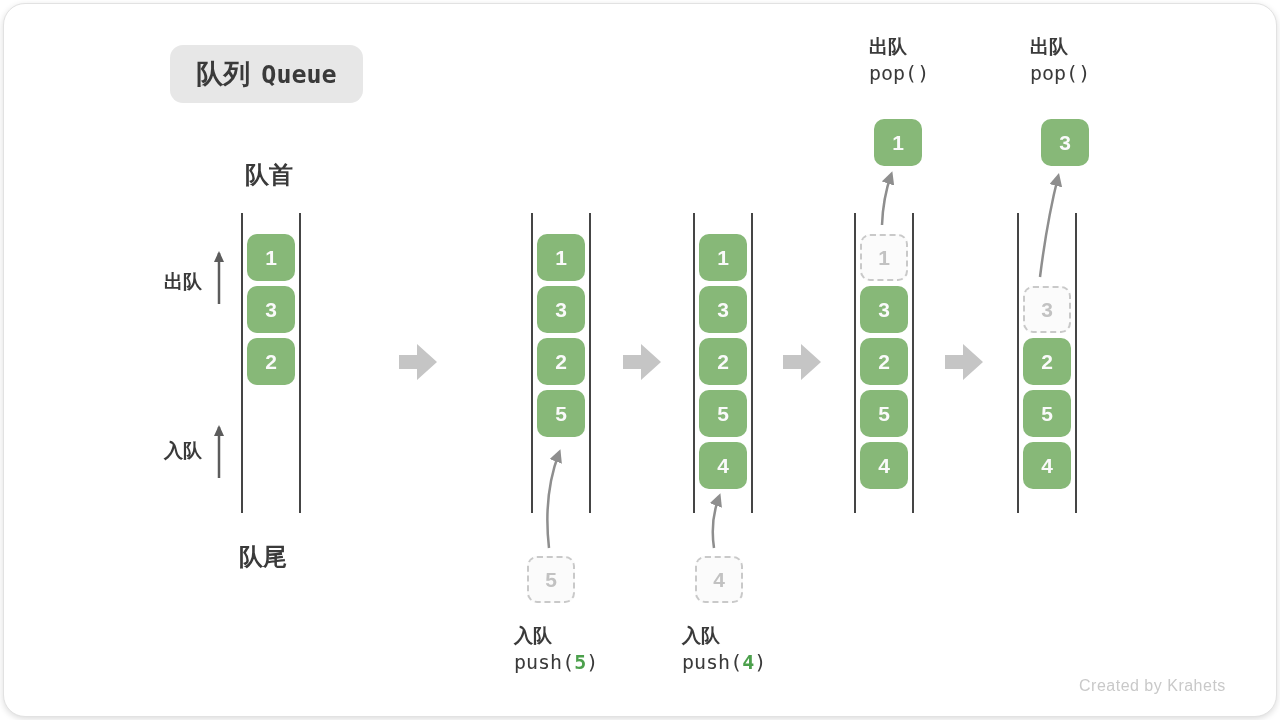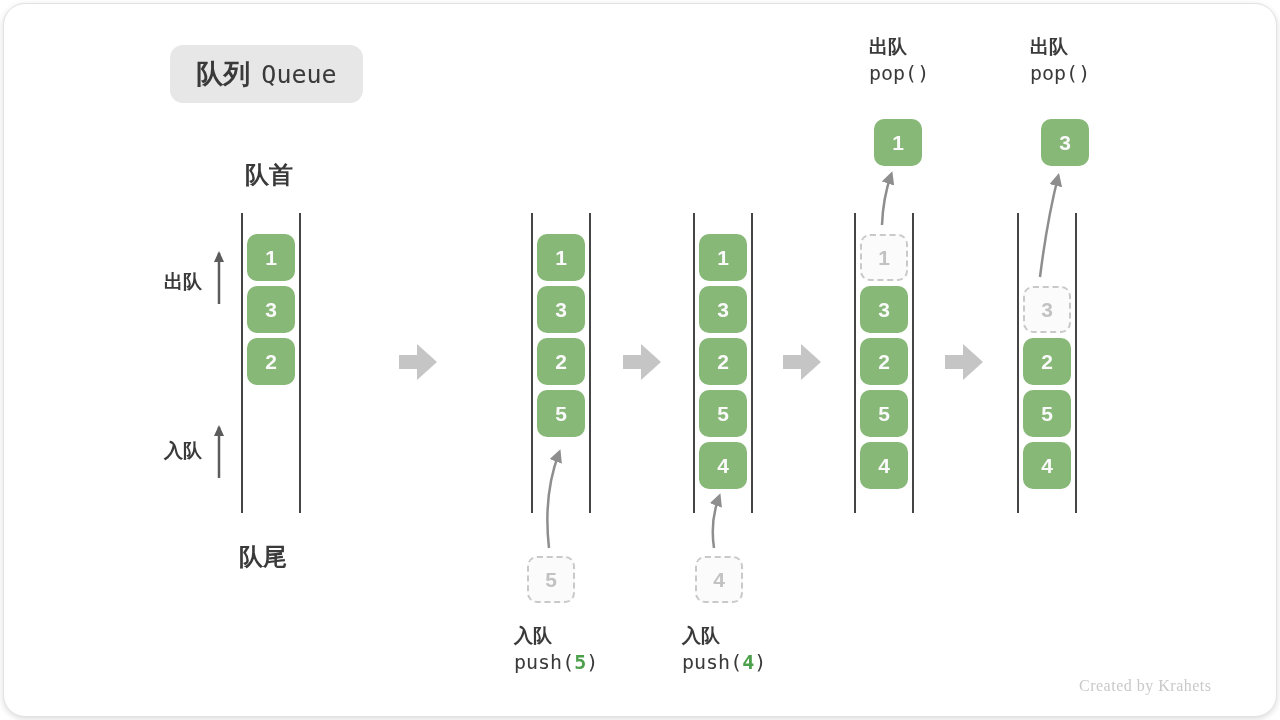--- a/index.html
+++ b/index.html
@@ -19,21 +19,21 @@
   }
   .layer { position: absolute; left: 0; top: 0; }
 
   .title-badge {
     position: absolute; left: 166px; top: 41px;
     width: 193px; height: 58px;
     background: #e7e7e7; border-radius: 13px;
     display: flex; align-items: center; justify-content: center; gap: 11px;
   }
   .title-zh { font-size: 27px; font-weight: 700; color: #3a3a3a; }
-  .title-en { font-size: 25px; color: #3a3a3a; font-family: "DejaVu Sans Mono", monospace; }
+  .title-en { font-size: 25px; color: #3a3a3a; font-family: "DejaVu Sans Mono", monospace; font-weight: bold; }
 
   .lbl { position: absolute; color: #3a3a3a; font-weight: 700; font-size: 24px; }
   .lbl-front { left: 235px; top: 155px; width: 60px; text-align: center; }
   .lbl-rear  { left: 235px; top: 537px; width: 60px; text-align: left; }
   .lbl-side  { left: 146px; width: 52px; text-align: right; font-size: 19px; }
   .lbl-deq   { top: 265px; }
   .lbl-enq   { top: 434px; }
 
   .col {
     position: absolute; top: 209px;
@@ -60,21 +60,21 @@
   .op-label { position: absolute; }
   .op-zh { font-size: 19px; font-weight: 700; color: #3a3a3a; line-height: 26px; }
   .op-code {
     font-family: "DejaVu Sans Mono", monospace;
     font-size: 20px; color: #3a3a3a; line-height: 26px; 
   }
   .op-code .arg { color: #4ca04c; font-weight: 700; }
 
   .watermark {
     position: absolute; left: 1075px; top: 673px;
-    font-family: Liberation Serif, serif;
+    font-family: Liberation Sans, sans-serif;
     font-size: 16px; color: #c9c9c9; letter-spacing: 0.5px;
   }
 </style>
 </head>
 <body>
 
 <div class="canvas">
 
   <svg class="layer" width="1272" height="712" viewBox="3 3 1272 712">
     <defs>

